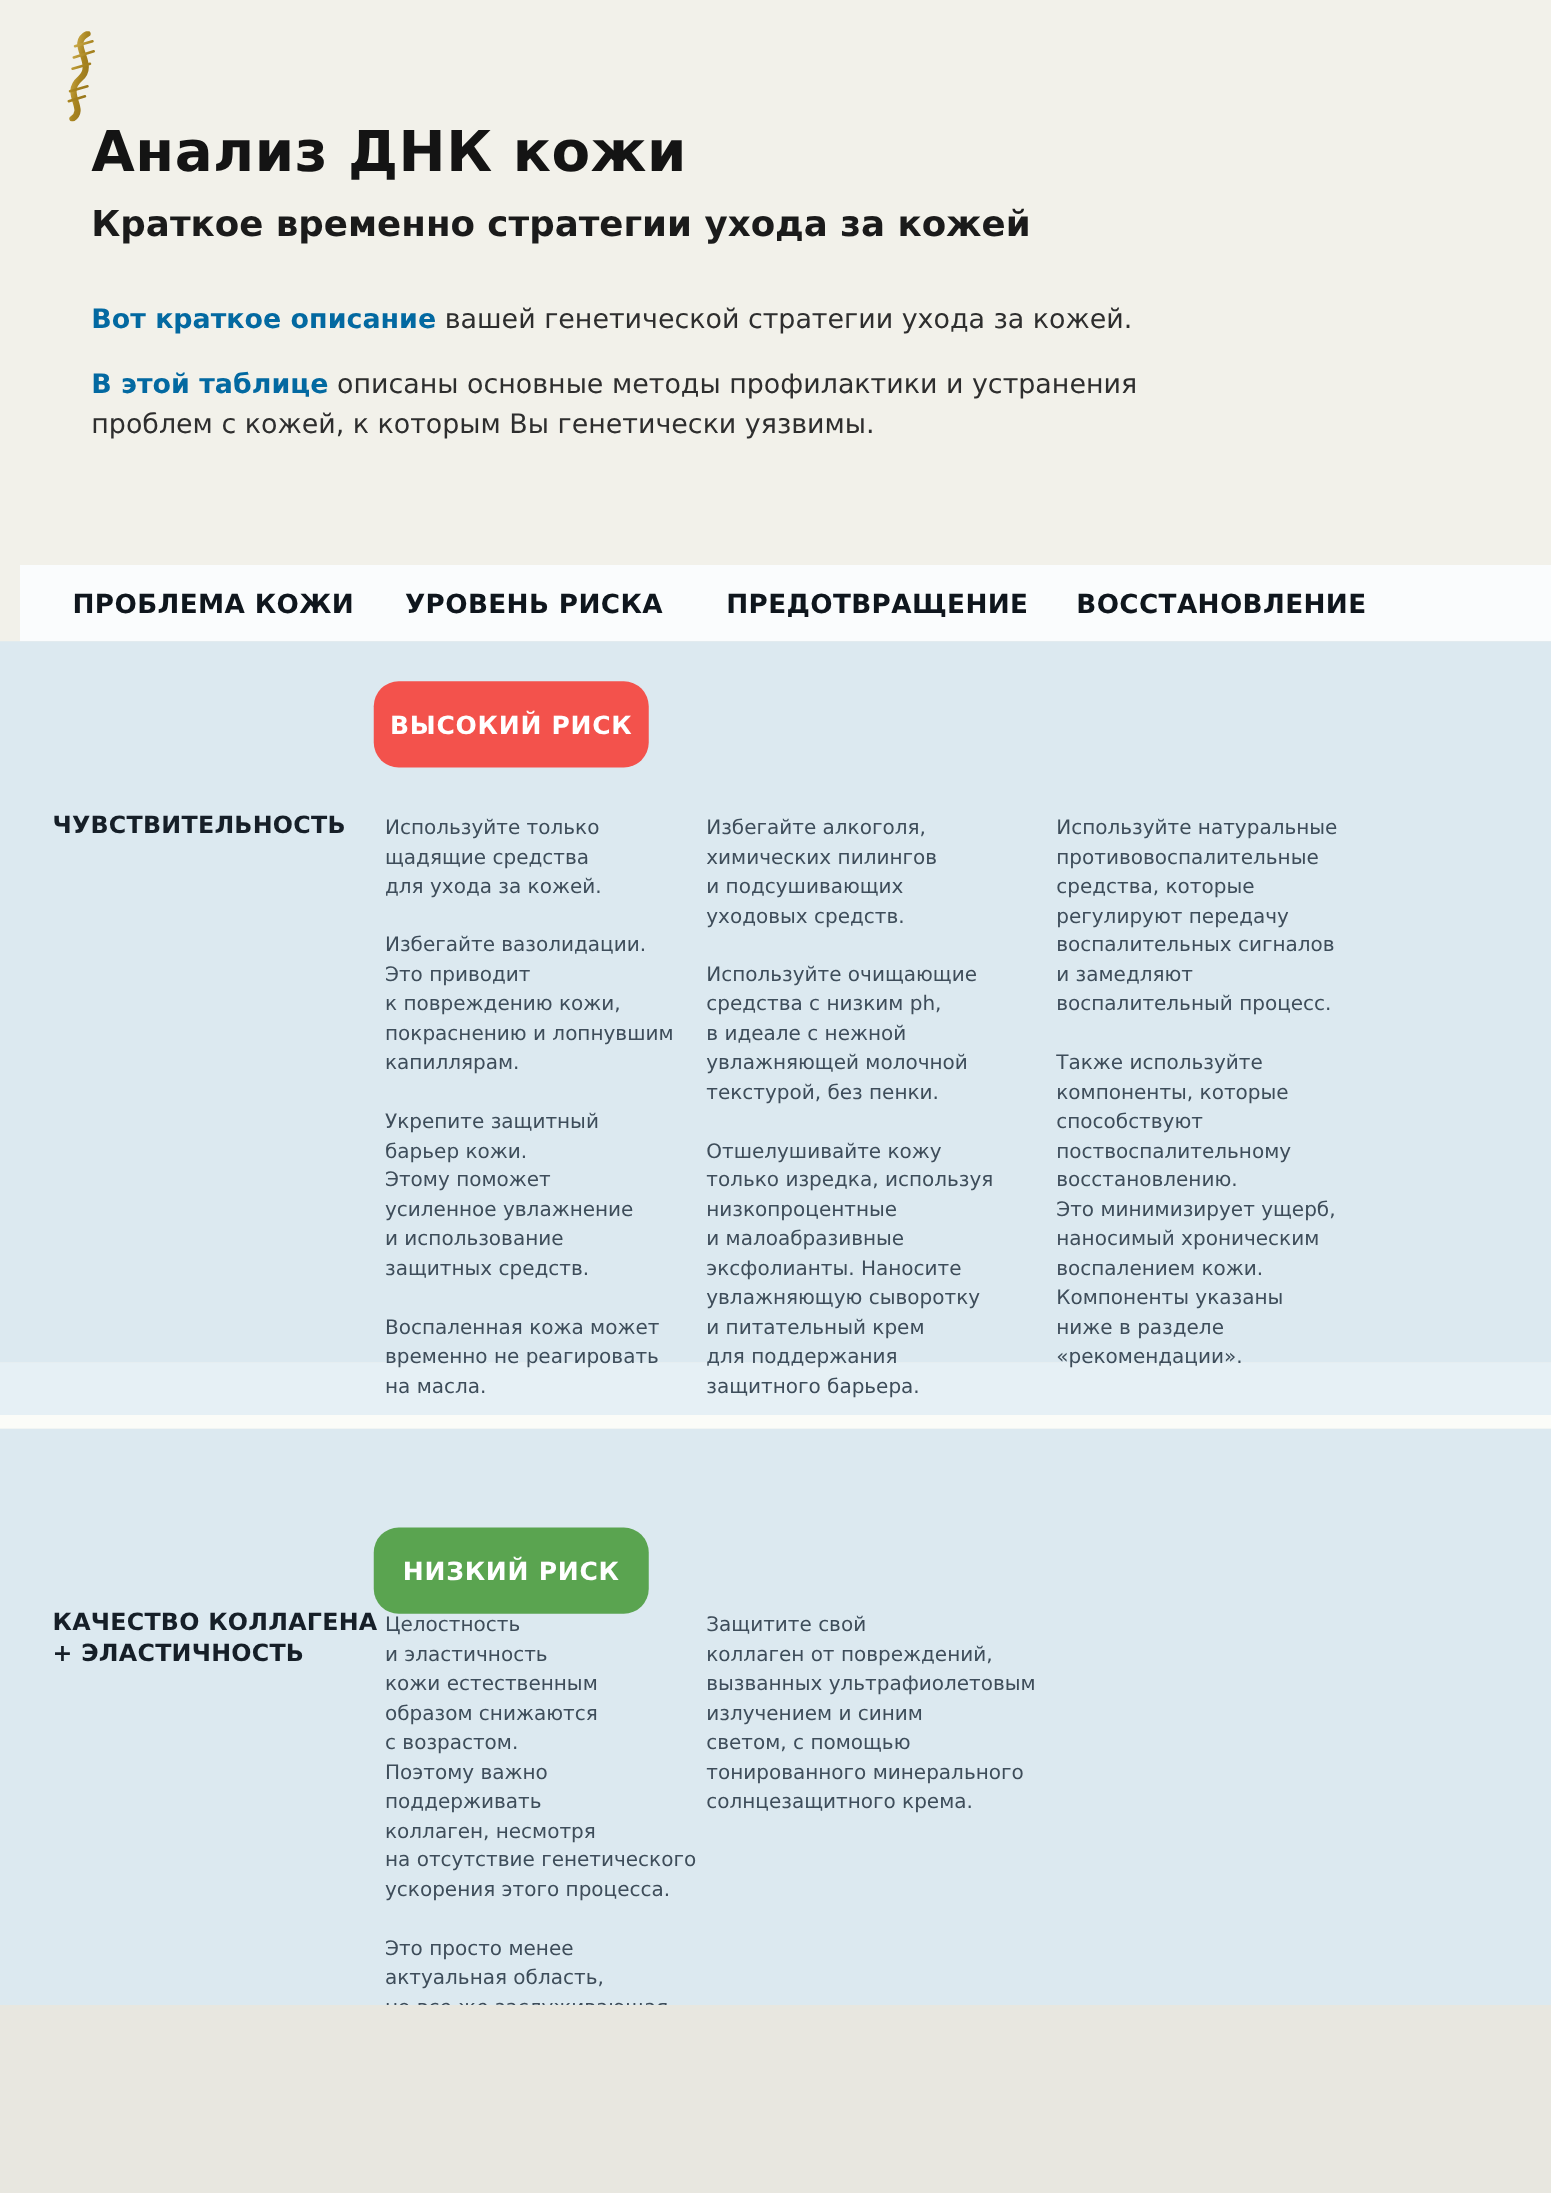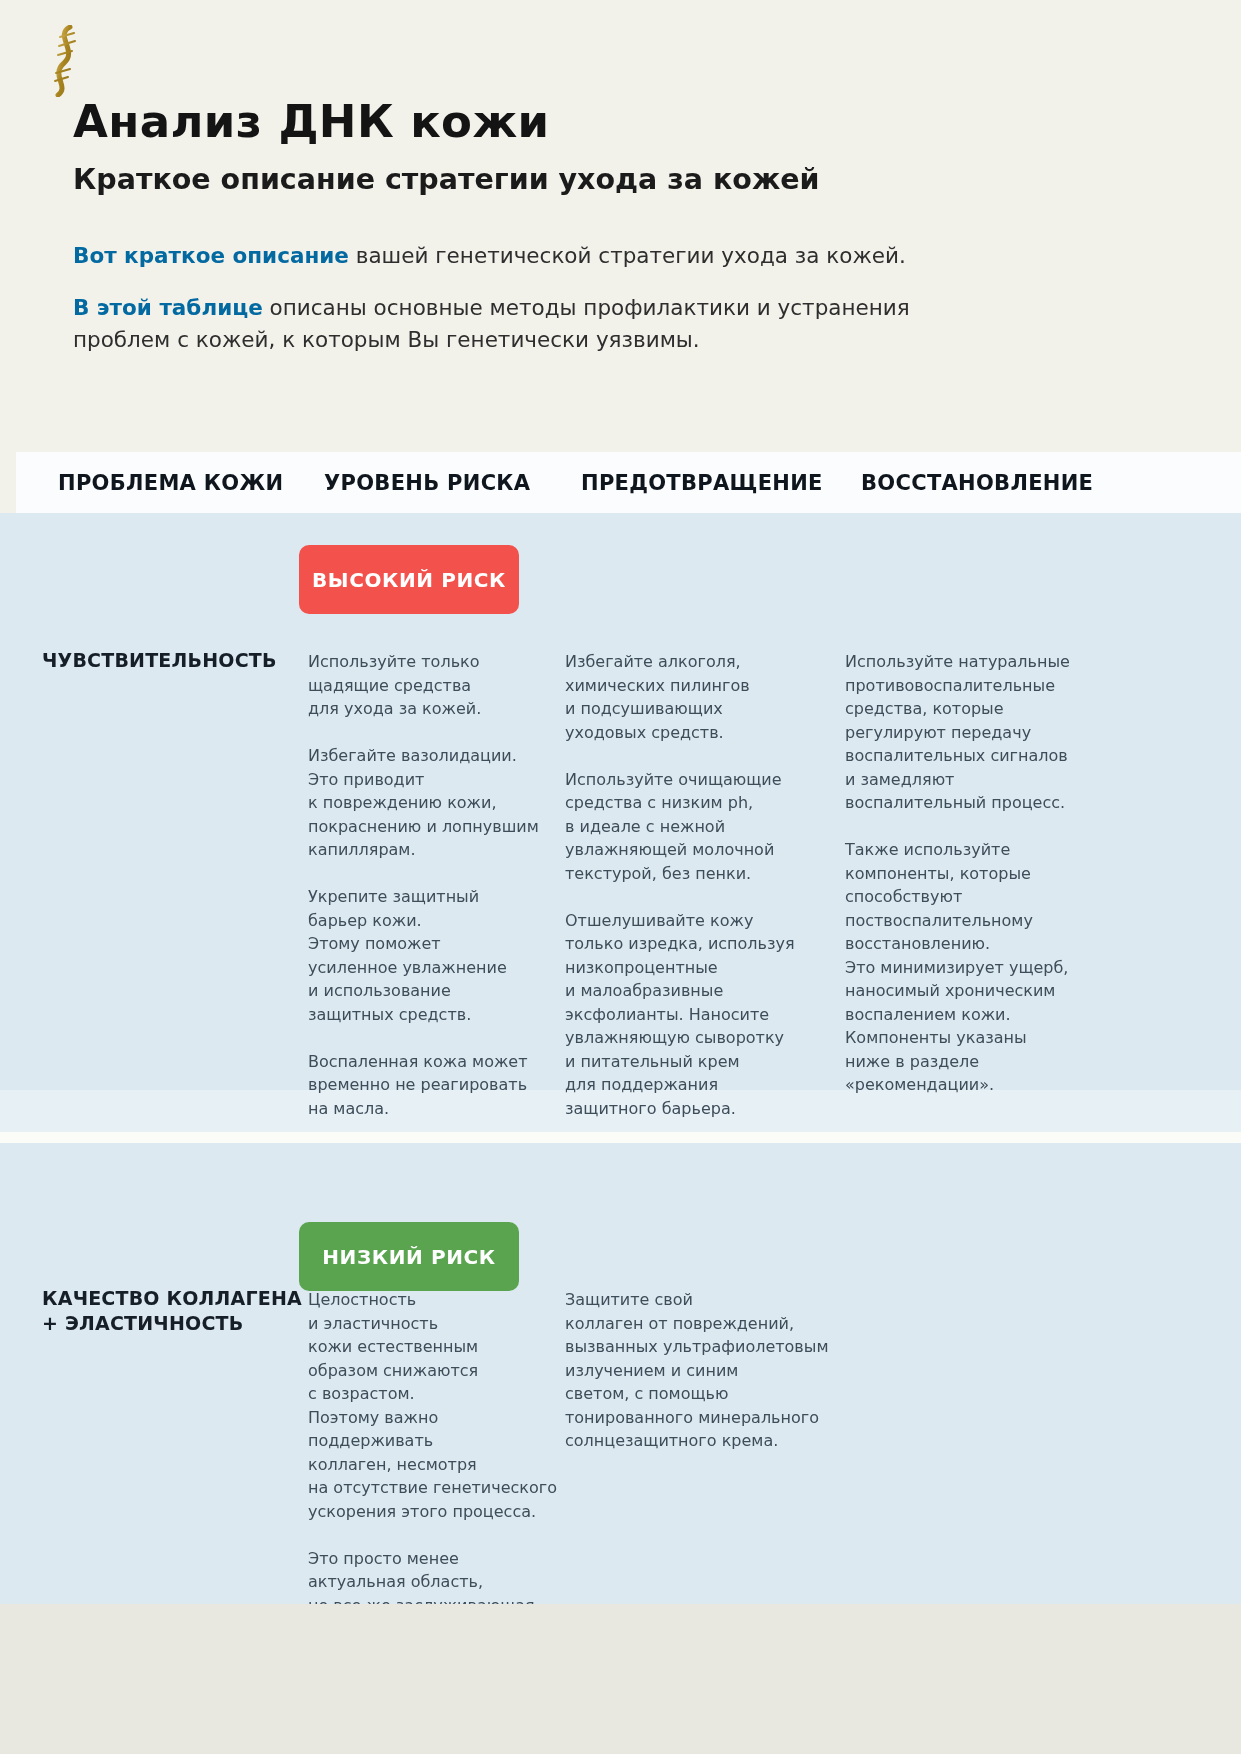--- a/index.html
+++ b/index.html
@@ -12,21 +12,21 @@
   .subtitle{position:absolute;left:73px;top:163px;margin:0;font-size:28.5px;font-weight:bold;color:#1b1b1b;}
   .intro{position:absolute;left:73px;margin:0;font-size:21.5px;line-height:32px;color:#2E2E2E;white-space:pre-line;width:980px;}
   .intro strong{color:#0369a1;}
   .header-row{position:absolute;left:16px;top:452px;width:100%;height:61px;background:#FAFCFD;}
   .th{position:absolute;top:50%;transform:translateY(-50%);font-weight:bold;font-size:21px;color:#0F161D;letter-spacing:0.3px;white-space:nowrap;}
   .c1{left:42px}.c2{left:308px}.c3{left:565px}.c4{left:845px}
   .panel{position:absolute;left:0;width:100%;background:#DCE9F0;}
   .panel-light{position:absolute;left:0;width:100%;background:#E6F0F5;}
   .panel-gap{position:absolute;left:0;width:100%;background:#FBFCF8;}
   .badge{
-    position:absolute;left:299px;width:220px;height:69px;border-radius:10px;
+    position:absolute;left:299px;width:220px;height:69px;border-radius:20px;
     display:flex;align-items:center;justify-content:center;
     color:#fff;font-weight:bold;font-size:20px;letter-spacing:0.6px;white-space:nowrap;
   }
   .label{position:absolute;white-space:pre-line;font-weight:bold;font-size:19px;line-height:25px;color:#161F28;letter-spacing:0.2px;}
   .cell{position:absolute;white-space:pre-line;font-size:16px;line-height:23.5px;color:#3E4D5A;}
   .gold-line{position:absolute;left:0;top:1670px;width:792px;height:3px;background:#A78A25;}
   .page-number{position:absolute;left:818px;top:1638px;font-size:46px;color:#7f1d1d;letter-spacing:2px;}
   .bottom-strip{position:absolute;left:0;top:1740px;width:100%;height:14px;background:#D8E9F2;}
   .logo{position:absolute;left:44px;top:25px;}
 </style>
@@ -41,21 +41,21 @@
         <stop offset="0" stop-color="#D9BA5C"></stop>
         <stop offset="0.5" stop-color="#A8841F"></stop>
         <stop offset="1" stop-color="#8F6F1B"></stop>
       </linearGradient>
     </defs>
     <path d="M26 2 C10 10, 34 26, 20 38 C6 50, 26 62, 14 70" fill="none" stroke="url(#gold)" stroke-width="5" stroke-linecap="round"></path>
     <path d="M30 8 L16 12 M31 16 L15 21 M28 26 L14 30 M26 44 L12 48 M24 52 L11 56" stroke="url(#gold)" stroke-width="2" fill="none" stroke-linecap="round"></path>
   </svg>
 
   <h1 class="title">Анализ ДНК кожи</h1>
-  <h2 class="subtitle">Краткое описание стратегии ухода за кожей</h2>
+  <h2 class="subtitle">Краткое временно стратегии ухода за кожей</h2>
 
   <p class="intro" style="top:240px"><strong>Вот краткое описание</strong><span> вашей генетической стратегии ухода за кожей.</span></p>
 
   <p class="intro" style="top:292px"><strong>В этой таблице</strong><span> описаны основные методы профилактики и устранения
 проблем с кожей, к которым Вы генетически уязвимы.</span></p>
 
   <div class="header-row">
     <span class="th c1">ПРОБЛЕМА КОЖИ</span>
     <span class="th c2">УРОВЕНЬ РИСКА</span>
     <span class="th c3">ПРЕДОТВРАЩЕНИЕ</span>

